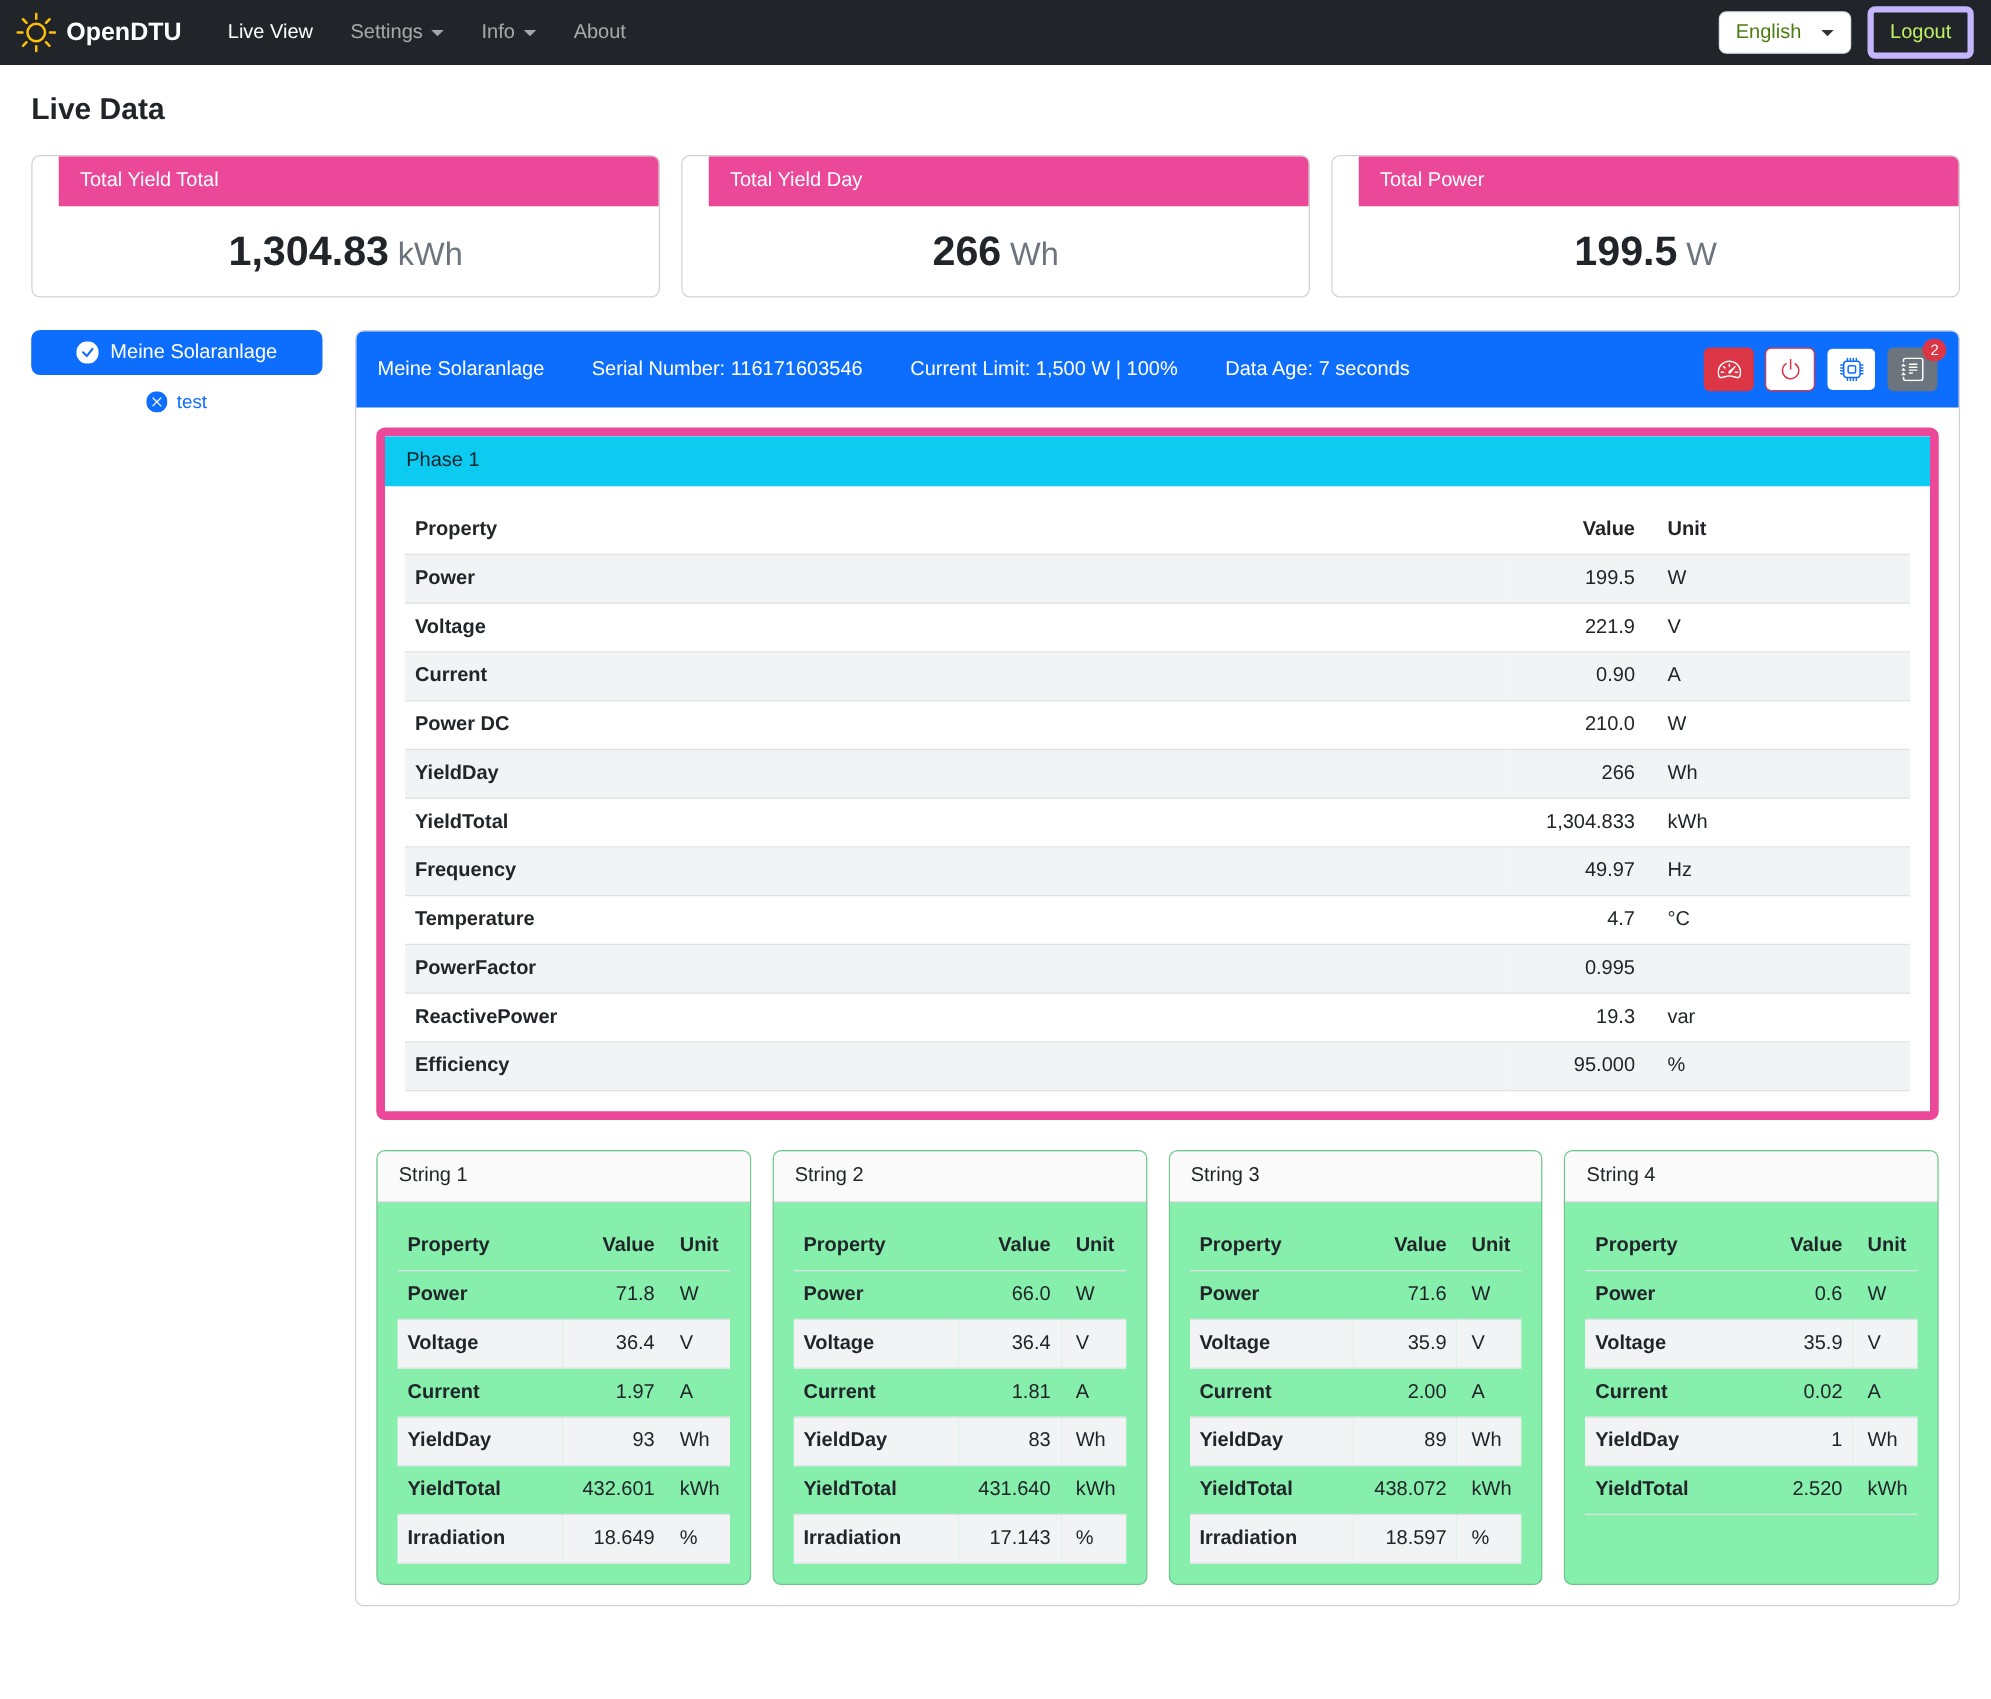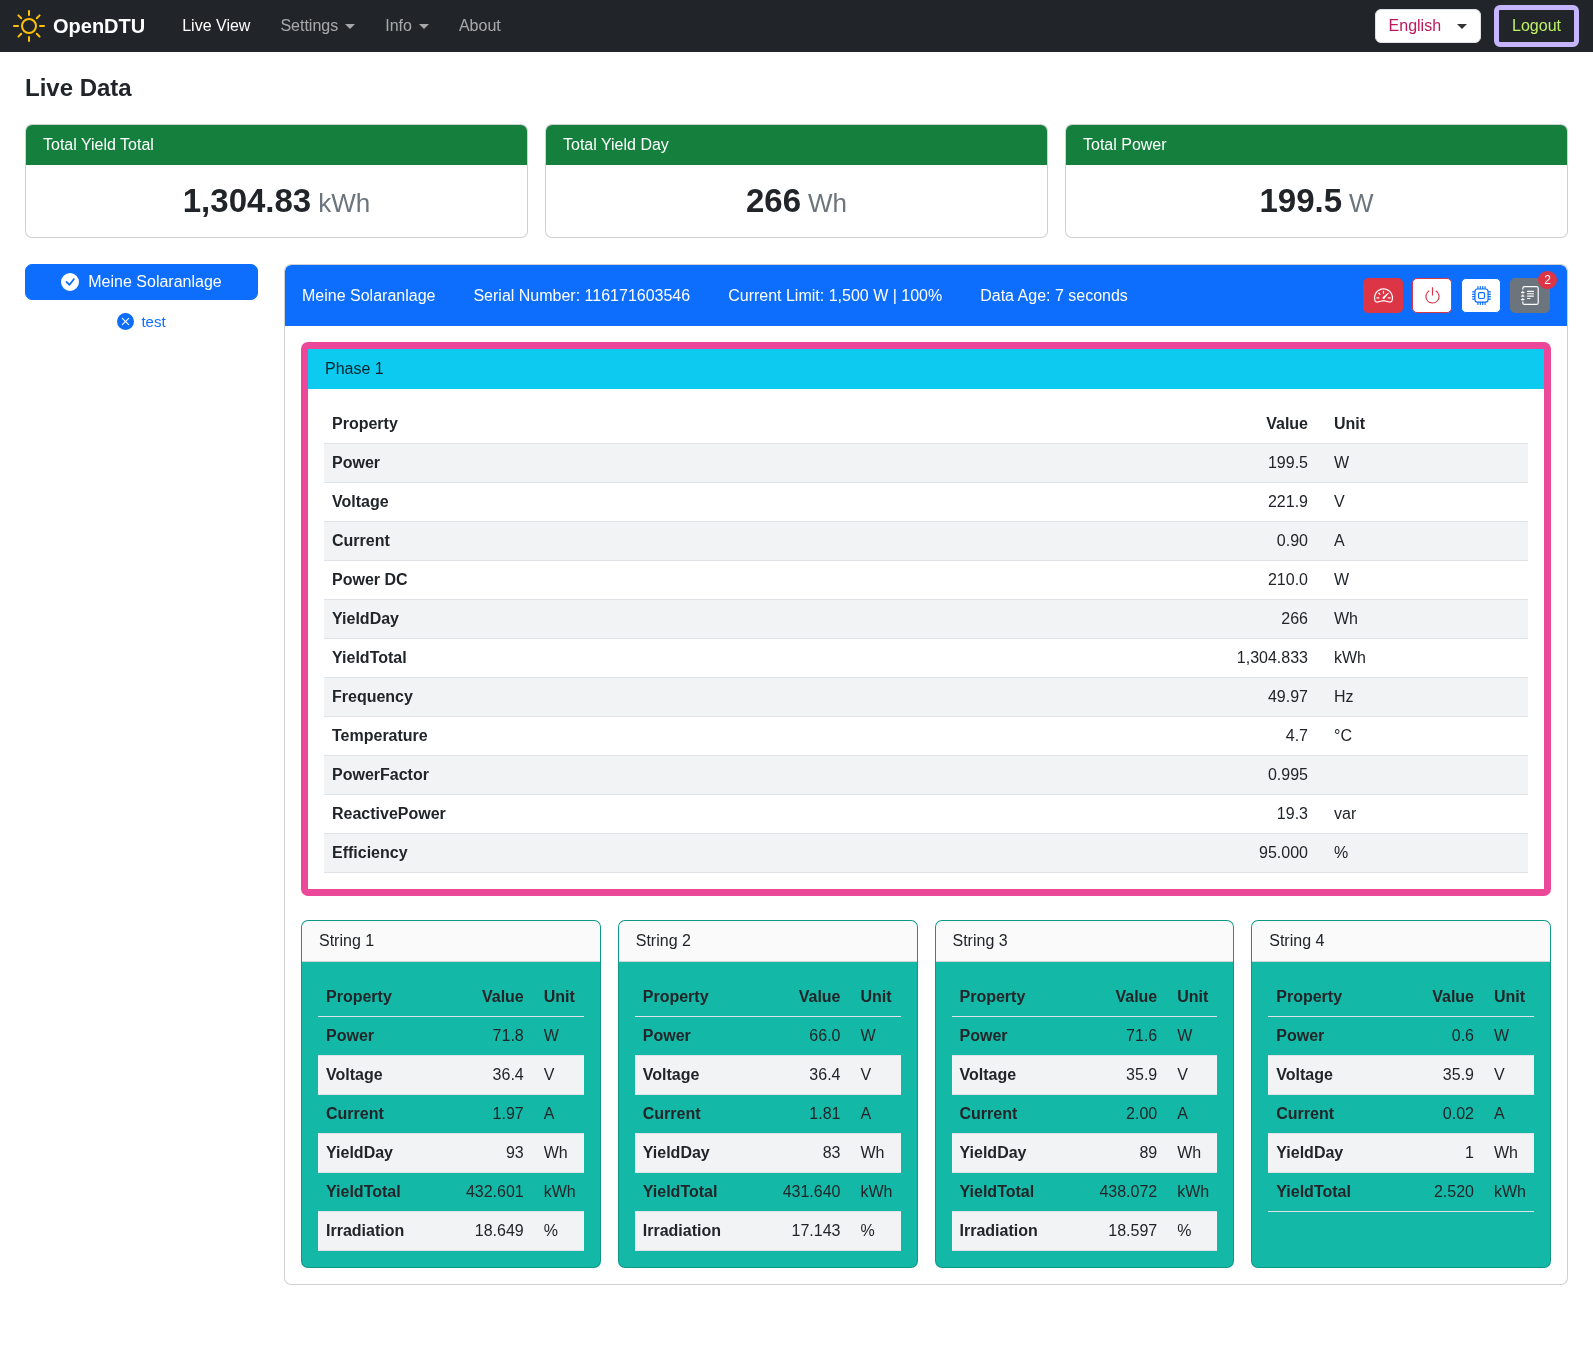--- a/index.html
+++ b/index.html
@@ -38,21 +38,21 @@
   .nav-link.active { color: #fff; }
   .caret {
     display: inline-block;
     margin-left: 7px;
     border-left: 5px solid transparent;
     border-right: 5px solid transparent;
     border-top: 5px solid currentColor;
   }
   .nav-right { display: flex; align-items: center; gap: 13px; }
   .lang-select {
-    background: #fff; color: #be185d;
+    background: #fff; color: #4d7c0f;
     border: 1px solid #dee2e6; border-radius: 6px;
     padding: 7px 13px; display: flex; align-items: center; gap: 16px;
     cursor: pointer;
   }
   .lang-select .caret { border-top-color: #333; margin-left: 0; }
   .logout-btn {
     background: transparent; color: #bef264;
     border: 5px solid #c4b5fd; border-radius: 6px;
     padding: 7px 13px; font-size: 16px; cursor: pointer;
     font-family: inherit;
@@ -67,22 +67,23 @@
     display: grid; grid-template-columns: 1fr 1fr 1fr; gap: 17px;
     margin-bottom: 26px;
   }
   .card {
     border: 1px solid rgba(0,0,0,.18);
     border-radius: 7px;
     background: #fff;
     overflow: hidden;
   }
   .card-header-success {
-    background: #15803d; color: #fff;
+    background: #ec4899; color: #fff;
     padding: 11px 17px;
+    margin-left: 21px;
   }
   .summary-body { padding: 17px; text-align: center; }
   .summary-value { font-size: 33px; font-weight: 700; }
   .summary-unit { font-size: 26px; font-weight: 400; color: #6c757d; margin-left: 7px; }
 
   
   .main-grid { display: grid; grid-template-columns: 233px 1fr; gap: 26px; align-items: start; }
 
   .inverter-select-btn {
     width: 100%;
@@ -155,21 +156,21 @@
   .phase-table .col-unit  { width: 212px; padding-left: 18px; }
   .string-table .col-value { width: 82px; }
   .string-table .col-unit  { width: 52px; padding-left: 12px; }
   .stripe-odd  tbody tr:nth-child(odd)  { background: #f2f3f4; }
   .stripe-even tbody tr:nth-child(even) { background: #f2f3f4; }
 
   
   .strings-grid { display: grid; grid-template-columns: repeat(4, 1fr); gap: 17px; }
   .string-card {
     border: 1px solid rgba(0,0,0,.18); border-radius: 7px;
-    background: #14b8a6; overflow: hidden;
+    background: #86efac; overflow: hidden;
   }
   .string-card-header {
     background: #fafafb;
     border-bottom: 1px solid rgba(0,0,0,.15);
     padding: 11px 17px;
   }
   .string-card-body { padding: 16px; }
 
   svg { display: block; }
 </style>

